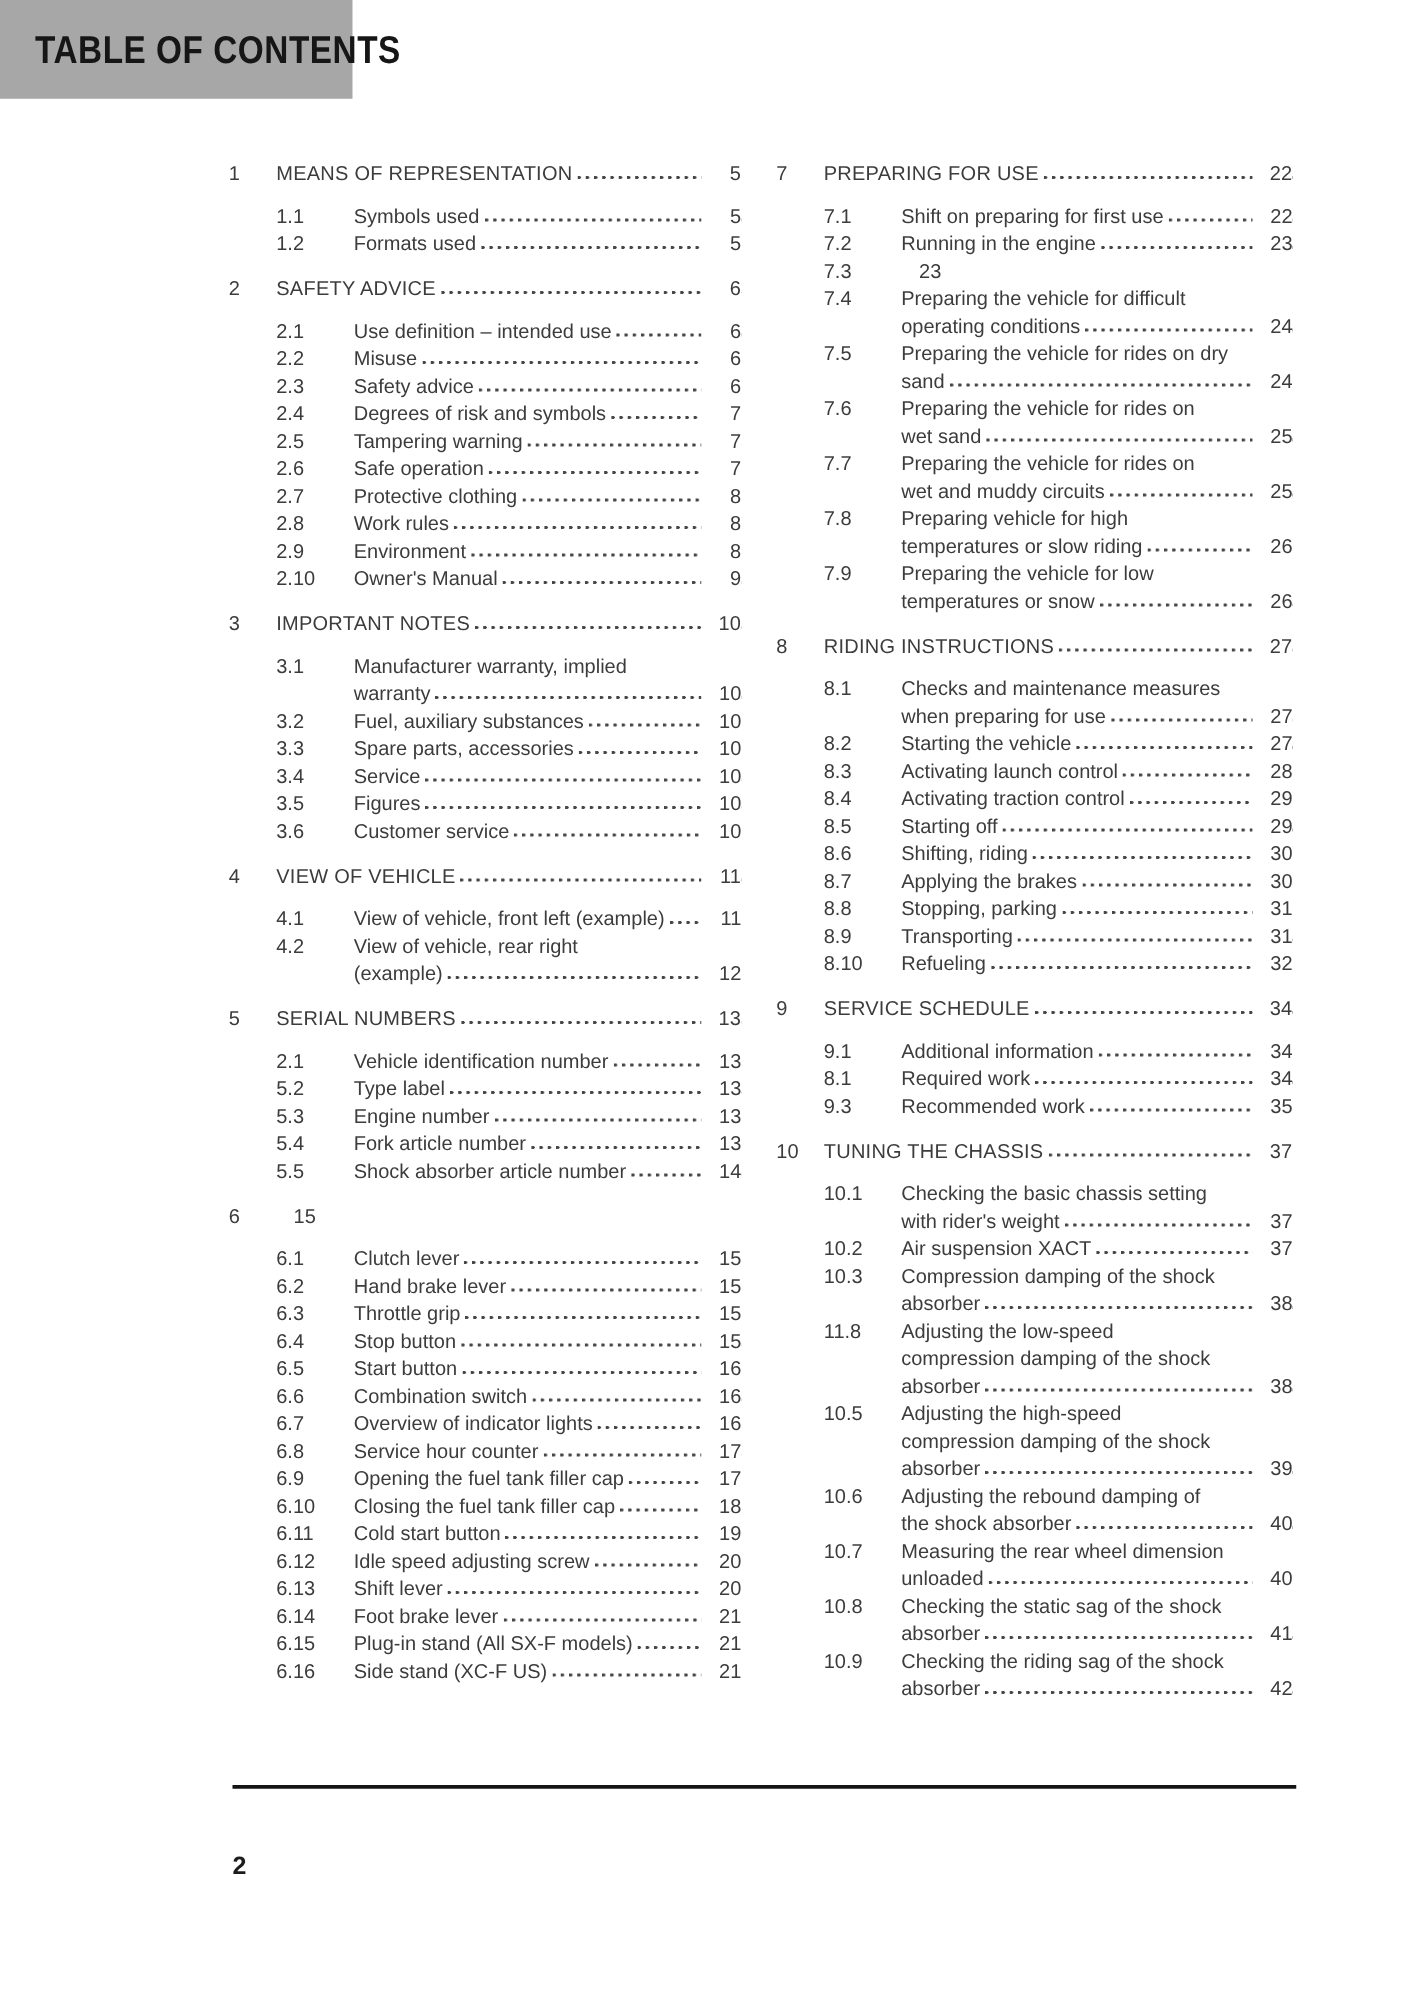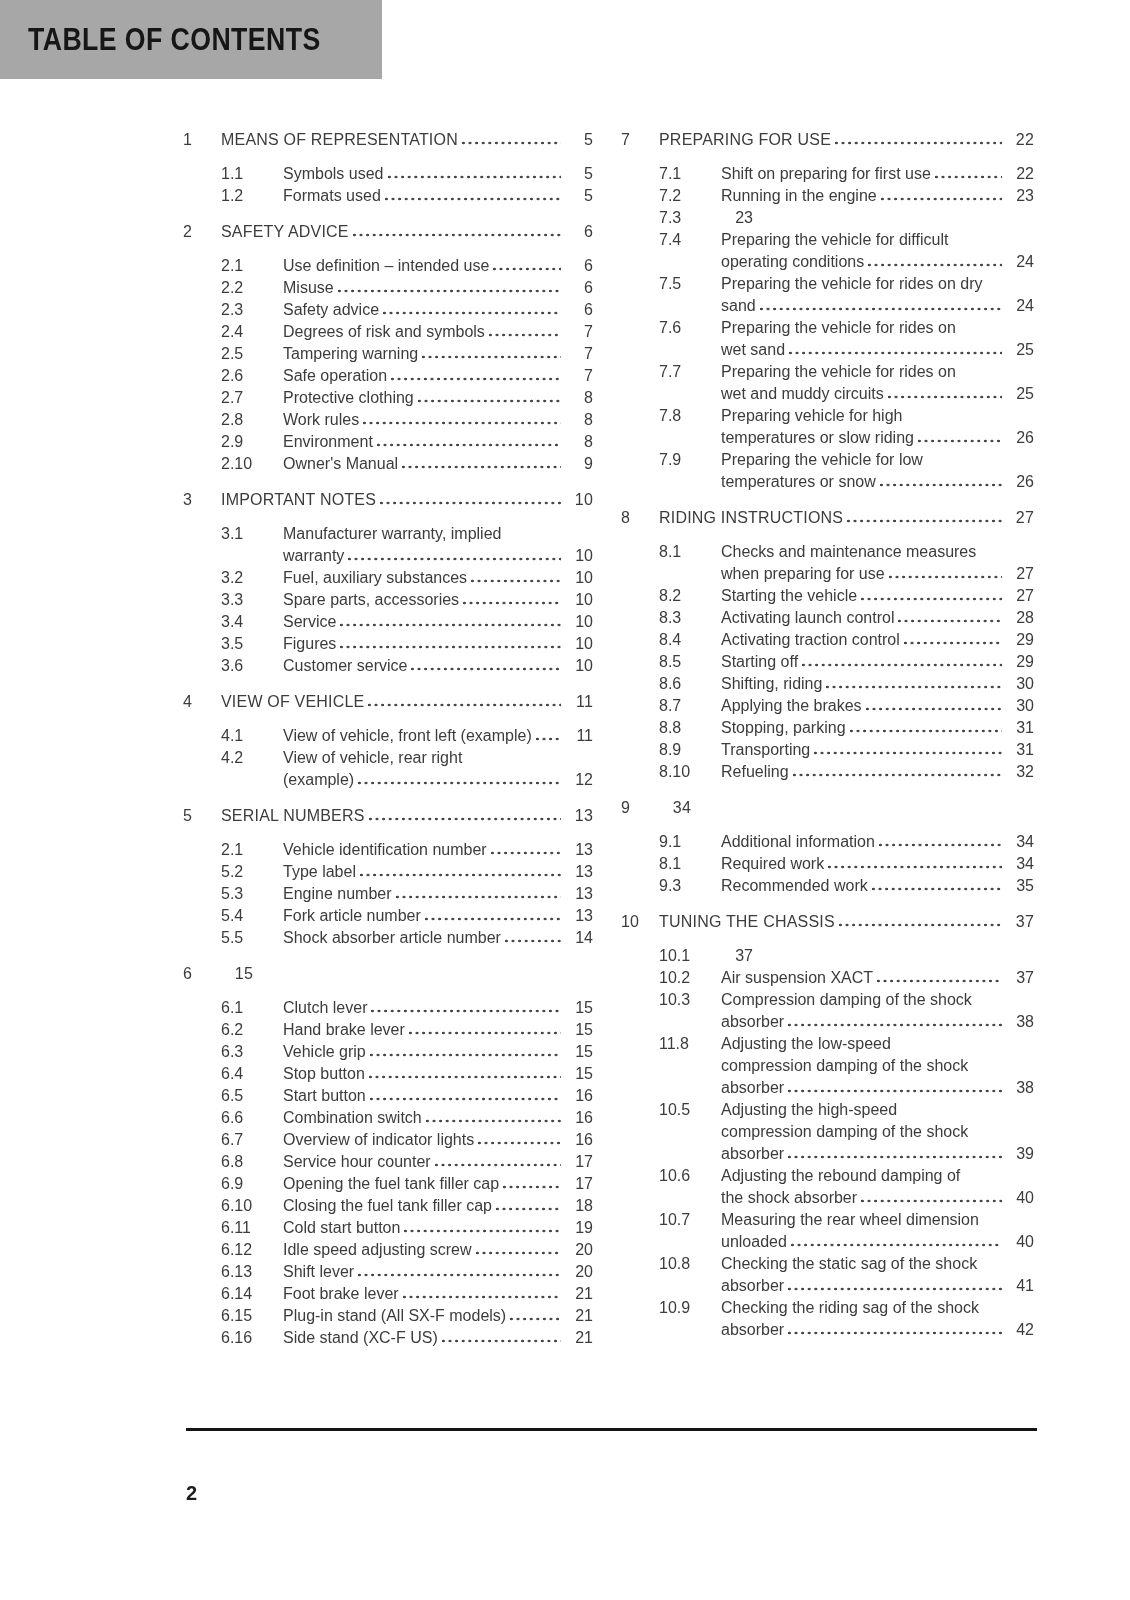--- a/index.html
+++ b/index.html
@@ -5,21 +5,21 @@
 <style>
   html,body{margin:0;padding:0;}
   body{
     width:1130px;height:1600px;position:relative;overflow:hidden;
     background:#ffffff;
     font-family:"Liberation Sans","DejaVu Sans",sans-serif;
     color:#3c3c3c;
   }
   
   .header-box{
-    position:absolute;left:0;top:0;width:382px;height:79px;
+    position:absolute;left:0;top:0;width:282px;height:79px;
     background:#a7a7a7;display:flex;align-items:center;text-align:center;
   }
   .header-title{
     margin-left:28px;font-size:31px;font-weight:bold;color:#161616;
     letter-spacing:.5px;white-space:nowrap;
     transform:scaleX(.86);transform-origin:left center;
   }
   
   #toc{
     position:absolute;left:183px;top:128px;width:851px;
@@ -235,21 +235,21 @@
           <span class="mid"><span class="ttl">Clutch lever</span></span>
           <span class="pg">15</span>
         </div>
         <div class="row entry">
           <span class="num">6.2</span>
           <span class="mid"><span class="ttl">Hand brake lever</span></span>
           <span class="pg">15</span>
         </div>
         <div class="row entry">
           <span class="num">6.3</span>
-          <span class="mid"><span class="ttl">Vehicle grip</span></span>
+          <span class="mid"><span class="ttl">Throttle grip</span></span>
           <span class="pg">15</span>
         </div>
         <div class="row entry">
           <span class="num">6.4</span>
           <span class="mid"><span class="ttl">Stop button</span></span>
           <span class="pg">15</span>
         </div>
         <div class="row entry">
           <span class="num">6.5</span>
           <span class="mid"><span class="ttl">Start button</span></span>
@@ -424,20 +424,21 @@
         </div>
         <div class="row entry">
           <span class="num">8.10</span>
           <span class="mid"><span class="ttl">Refueling</span></span>
           <span class="pg">32</span>
         </div>
       </section>
       <section class="chapter">
         <div class="row heading">
           <span class="num">9</span>
+          <span class="mid"><span class="ttl">SERVICE SCHEDULE</span></span>
           <span class="pg">34</span>
         </div>
         <div class="row entry">
           <span class="num">9.1</span>
           <span class="mid"><span class="ttl">Additional information</span></span>
           <span class="pg">34</span>
         </div>
         <div class="row entry">
           <span class="num">8.1</span>
           <span class="mid"><span class="ttl">Required work</span></span>
@@ -450,20 +451,22 @@
         </div>
       </section>
       <section class="chapter">
         <div class="row heading">
           <span class="num">10</span>
           <span class="mid"><span class="ttl">TUNING THE CHASSIS</span></span>
           <span class="pg">37</span>
         </div>
         <div class="row entry">
           <span class="num">10.1</span>
+          <span class="mid"><span class="ttl">Checking the basic chassis setting
+with rider's weight</span></span>
           <span class="pg">37</span>
         </div>
         <div class="row entry">
           <span class="num">10.2</span>
           <span class="mid"><span class="ttl">Air suspension XACT</span></span>
           <span class="pg">37</span>
         </div>
         <div class="row entry">
           <span class="num">10.3</span>
           <span class="mid"><span class="ttl">Compression damping of the shock

